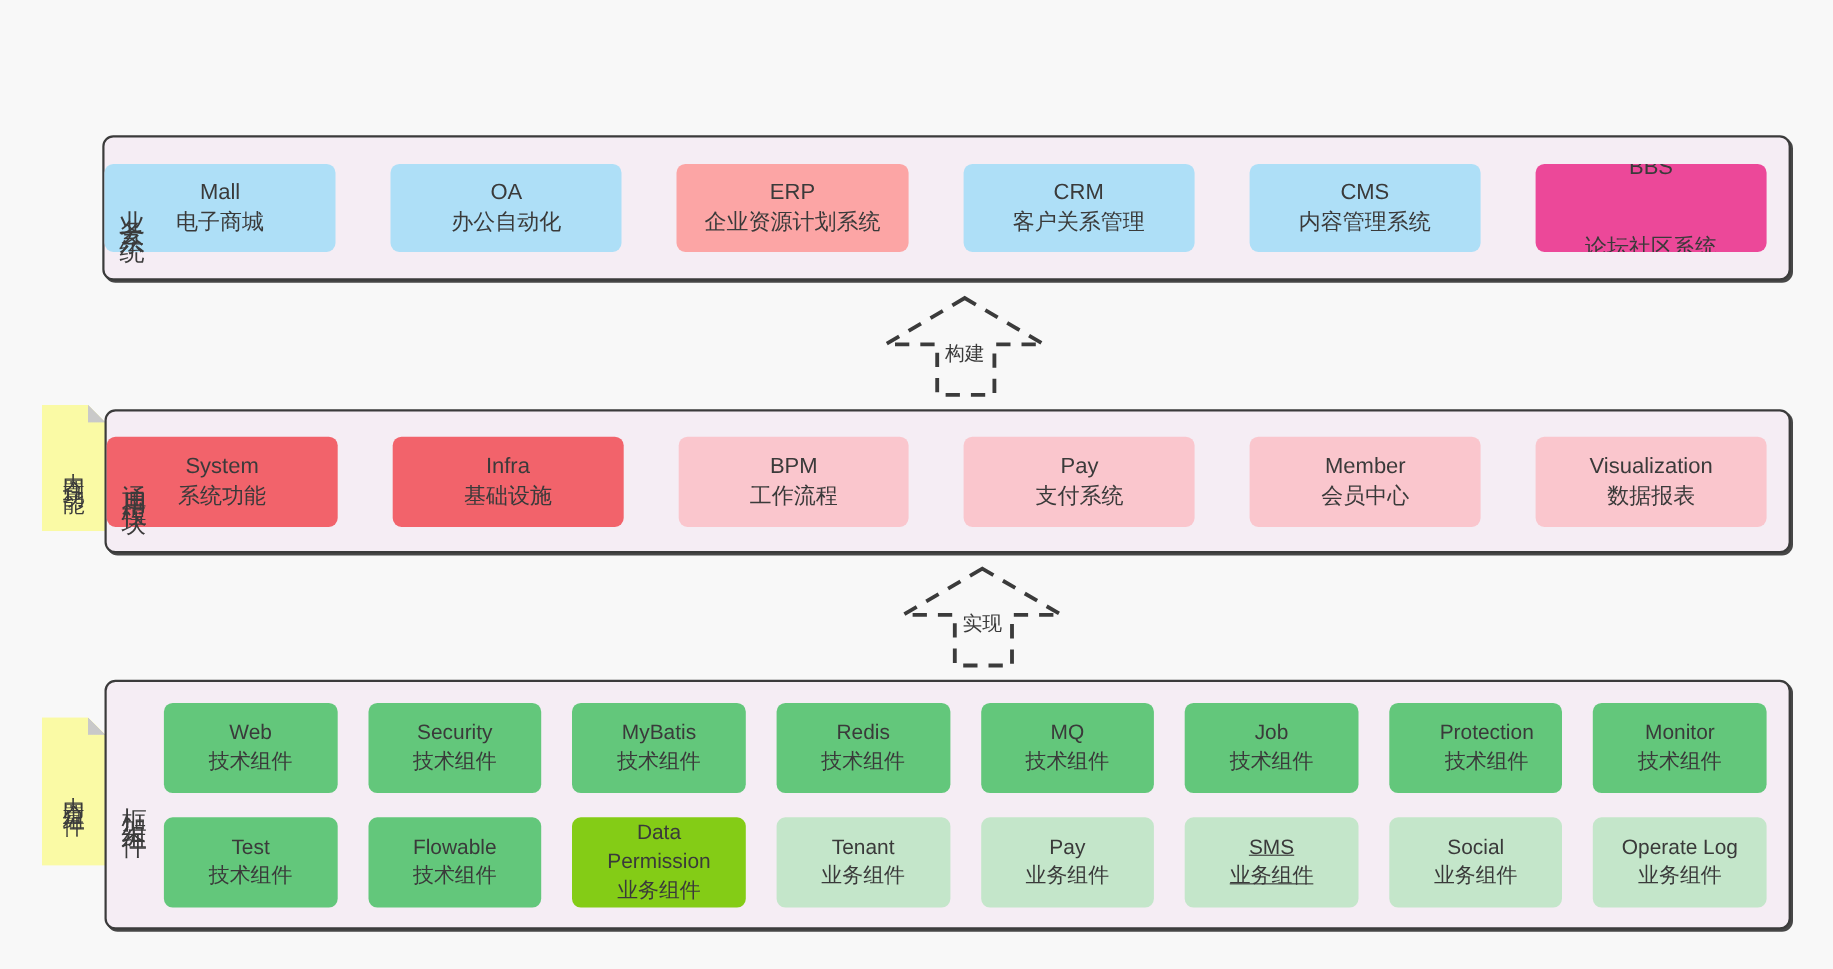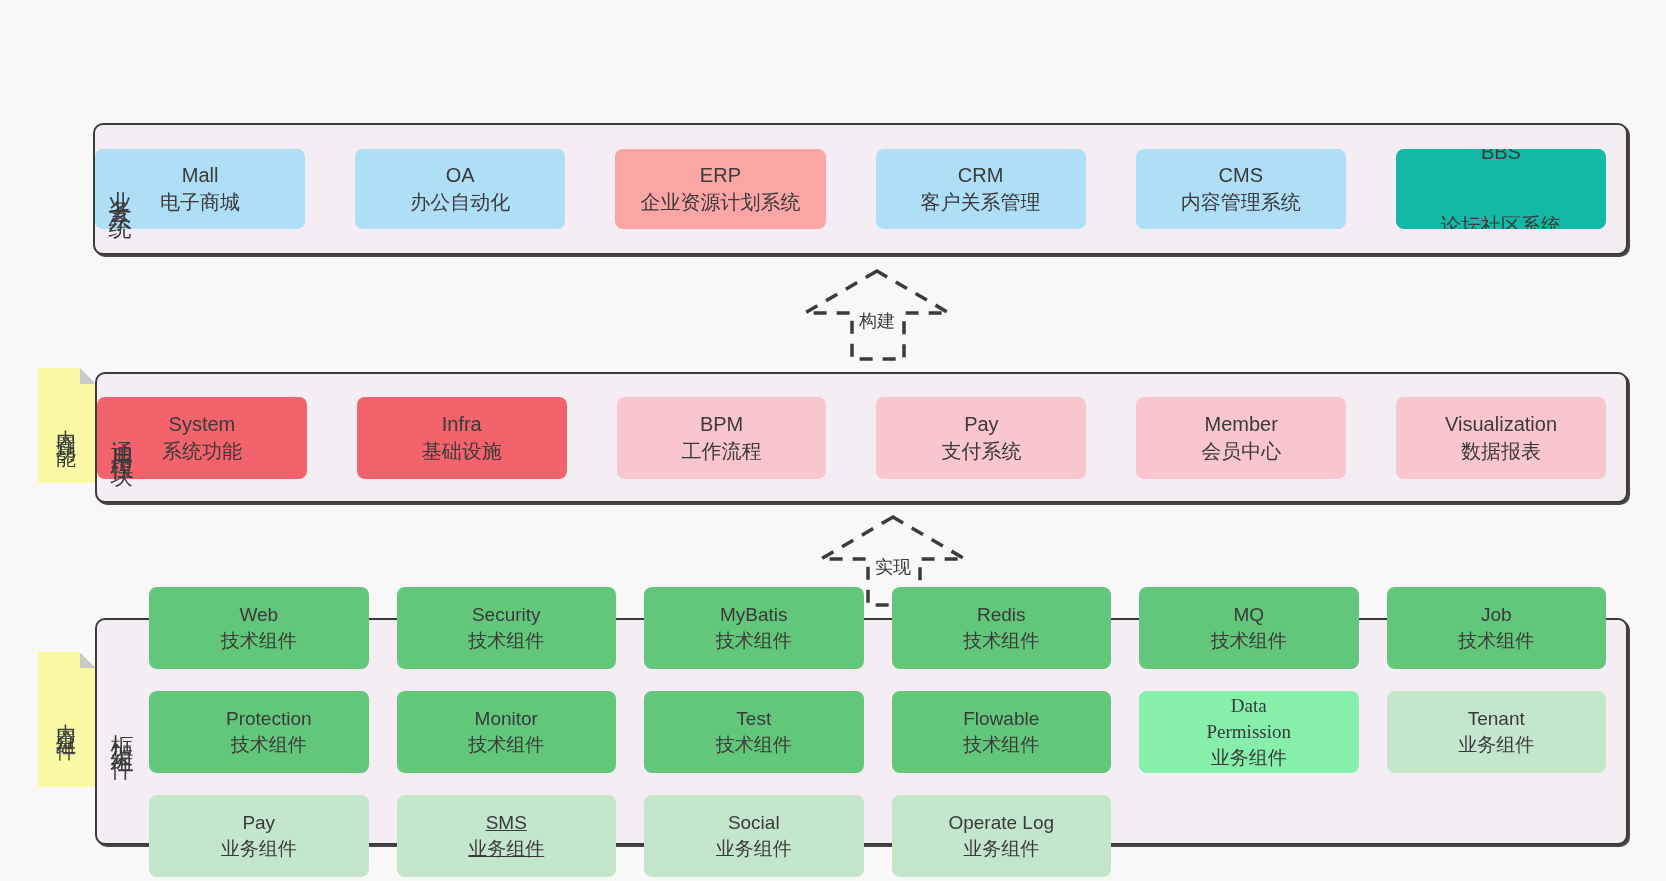--- a/index.html
+++ b/index.html
@@ -23,21 +23,21 @@
     display:flex;align-items:center;justify-content:center;
     writing-mode:vertical-rl;text-orientation:upright;
     font-size:23px;letter-spacing:8px;color:#3b3b3b;
   }
   .boxes{
     height:100%;padding-right:20px;
     display:flex;gap:50px;align-items:center;
   }
   .grid8{
     height:100%;margin-left:52px;padding-right:20px;
-    display:grid;grid-template-columns:repeat(6,1fr);
+    display:grid;grid-template-columns:repeat(8,1fr);
     column-gap:28px;row-gap:22px;align-content:center;
   }
   .box{
     flex:1;height:80px;border-radius:8px;
     display:flex;flex-direction:column;align-items:center;justify-content:center;
     text-align:center;font-size:20px;line-height:27px;
     padding:0 6px;box-sizing:border-box;overflow:hidden;
   }
   .layer-mid .box{height:82px;}
   .grid8 .box{height:82px;font-size:19px;line-height:26px;padding:0 4px;}
@@ -83,21 +83,21 @@
         <div class="bs">企业资源计划系统</div>
       </div>
       <div class="box" style="background: rgb(174, 223, 247);">
         <div class="bt">CRM</div>
         <div class="bs">客户关系管理</div>
       </div>
       <div class="box" style="background: rgb(174, 223, 247);">
         <div class="bt">CMS</div>
         <div class="bs">内容管理系统</div>
       </div>
-      <div class="box" style="background: #14b8a6; gap: 46px;">
+      <div class="box" style="background: #ec4899; gap: 46px;">
         <div class="bt">BBS</div>
         <div class="bs">论坛社区系统</div>
       </div>
     </div>
   </section>
 
   <div class="arrow" style="left:802px;top:267px">
     <svg width="150" height="96" viewBox="0 0 150 96">
       <path d="M75 4 L3 46 L50 46 L50 92 L102 92 L102 46 L147 46 Z" fill="none" stroke="#3b3b3b" stroke-width="3.5" stroke-dasharray="13 10"></path>
     </svg>
@@ -187,21 +187,21 @@
         <div class="bs">技术组件</div>
       </div>
       <div class="box" style="background: rgb(99, 199, 123);">
         <div class="bt">Test</div>
         <div class="bs">技术组件</div>
       </div>
       <div class="box" style="background: rgb(99, 199, 123);">
         <div class="bt">Flowable</div>
         <div class="bs">技术组件</div>
       </div>
-      <div class="box" style="background: #86efac; font-family: Liberation Serif, serif;">
+      <div class="box" style="background: #84cc16;">
         <div class="bt">Data</div>
         <div class="bt">Permission</div>
         <div class="bs">业务组件</div>
       </div>
       <div class="box" style="background: rgb(196, 230, 202);">
         <div class="bt">Tenant</div>
         <div class="bs">业务组件</div>
       </div>
       <div class="box" style="background: rgb(196, 230, 202);">
         <div class="bt">Pay</div>

